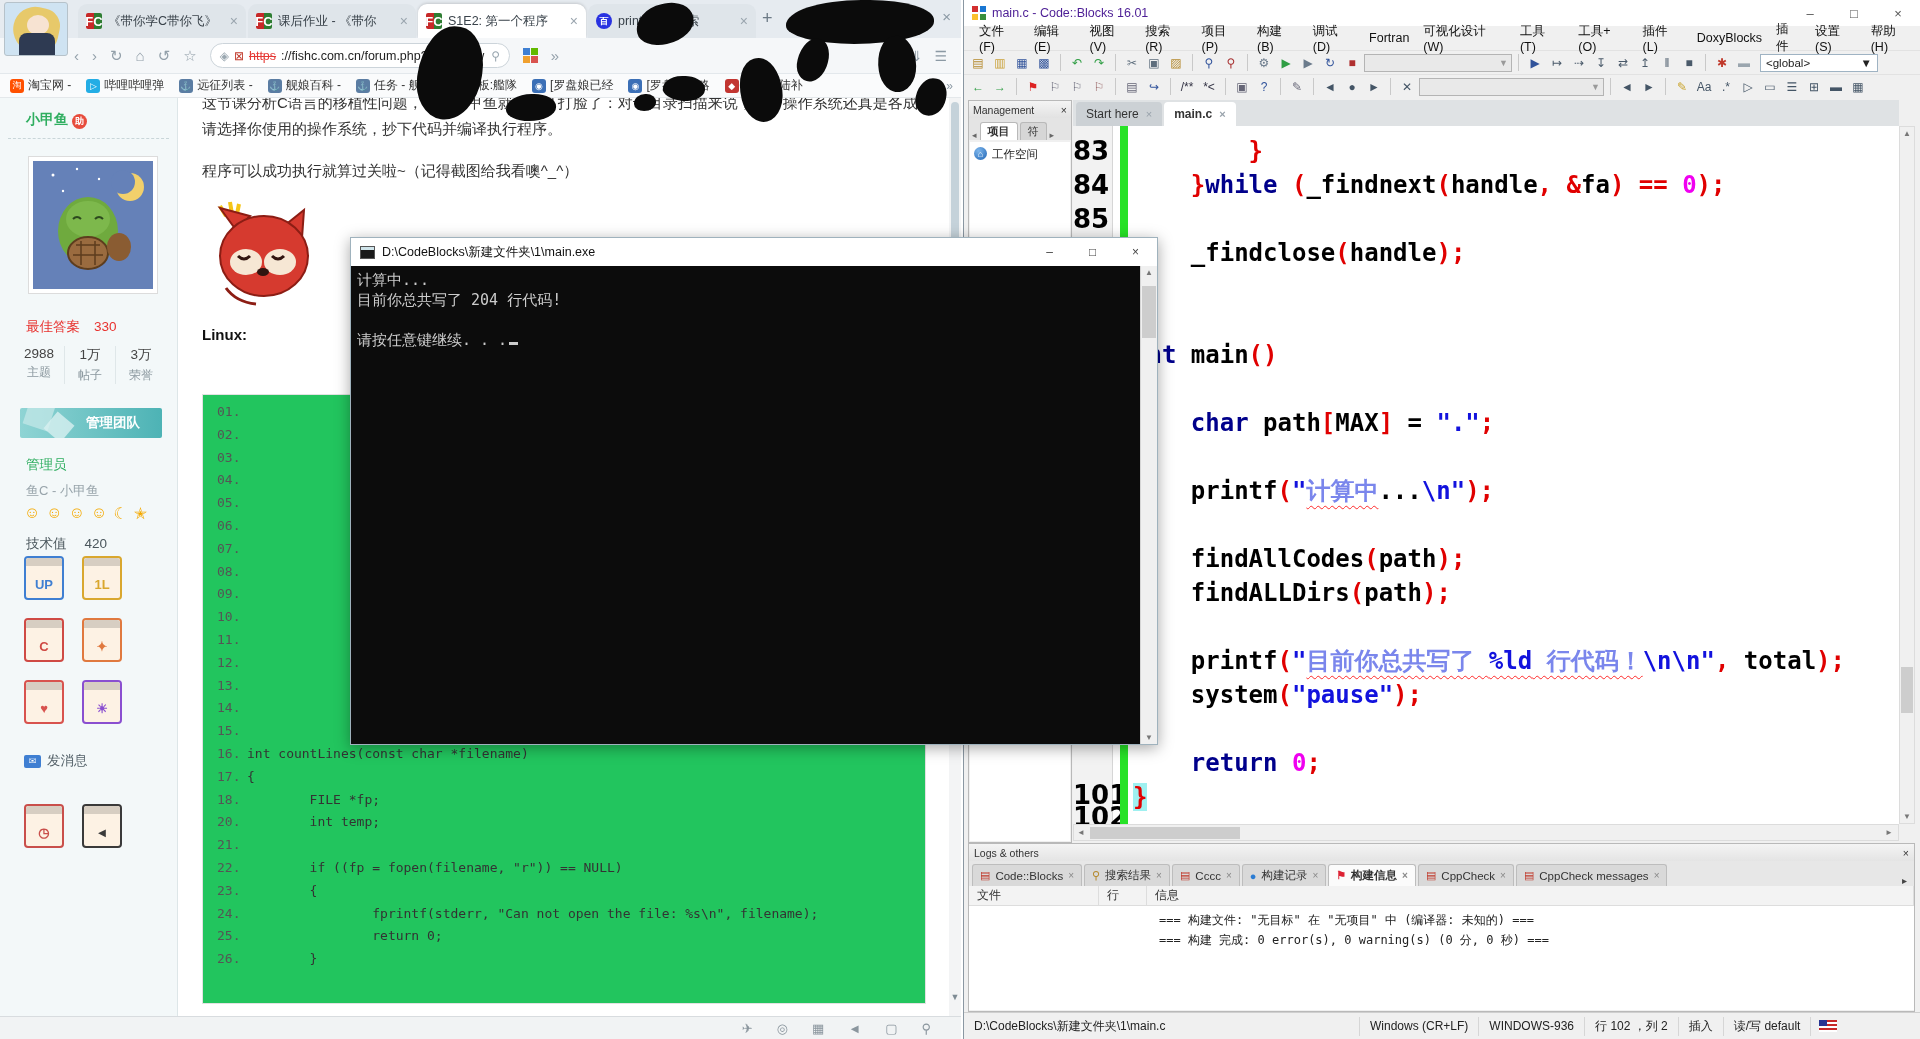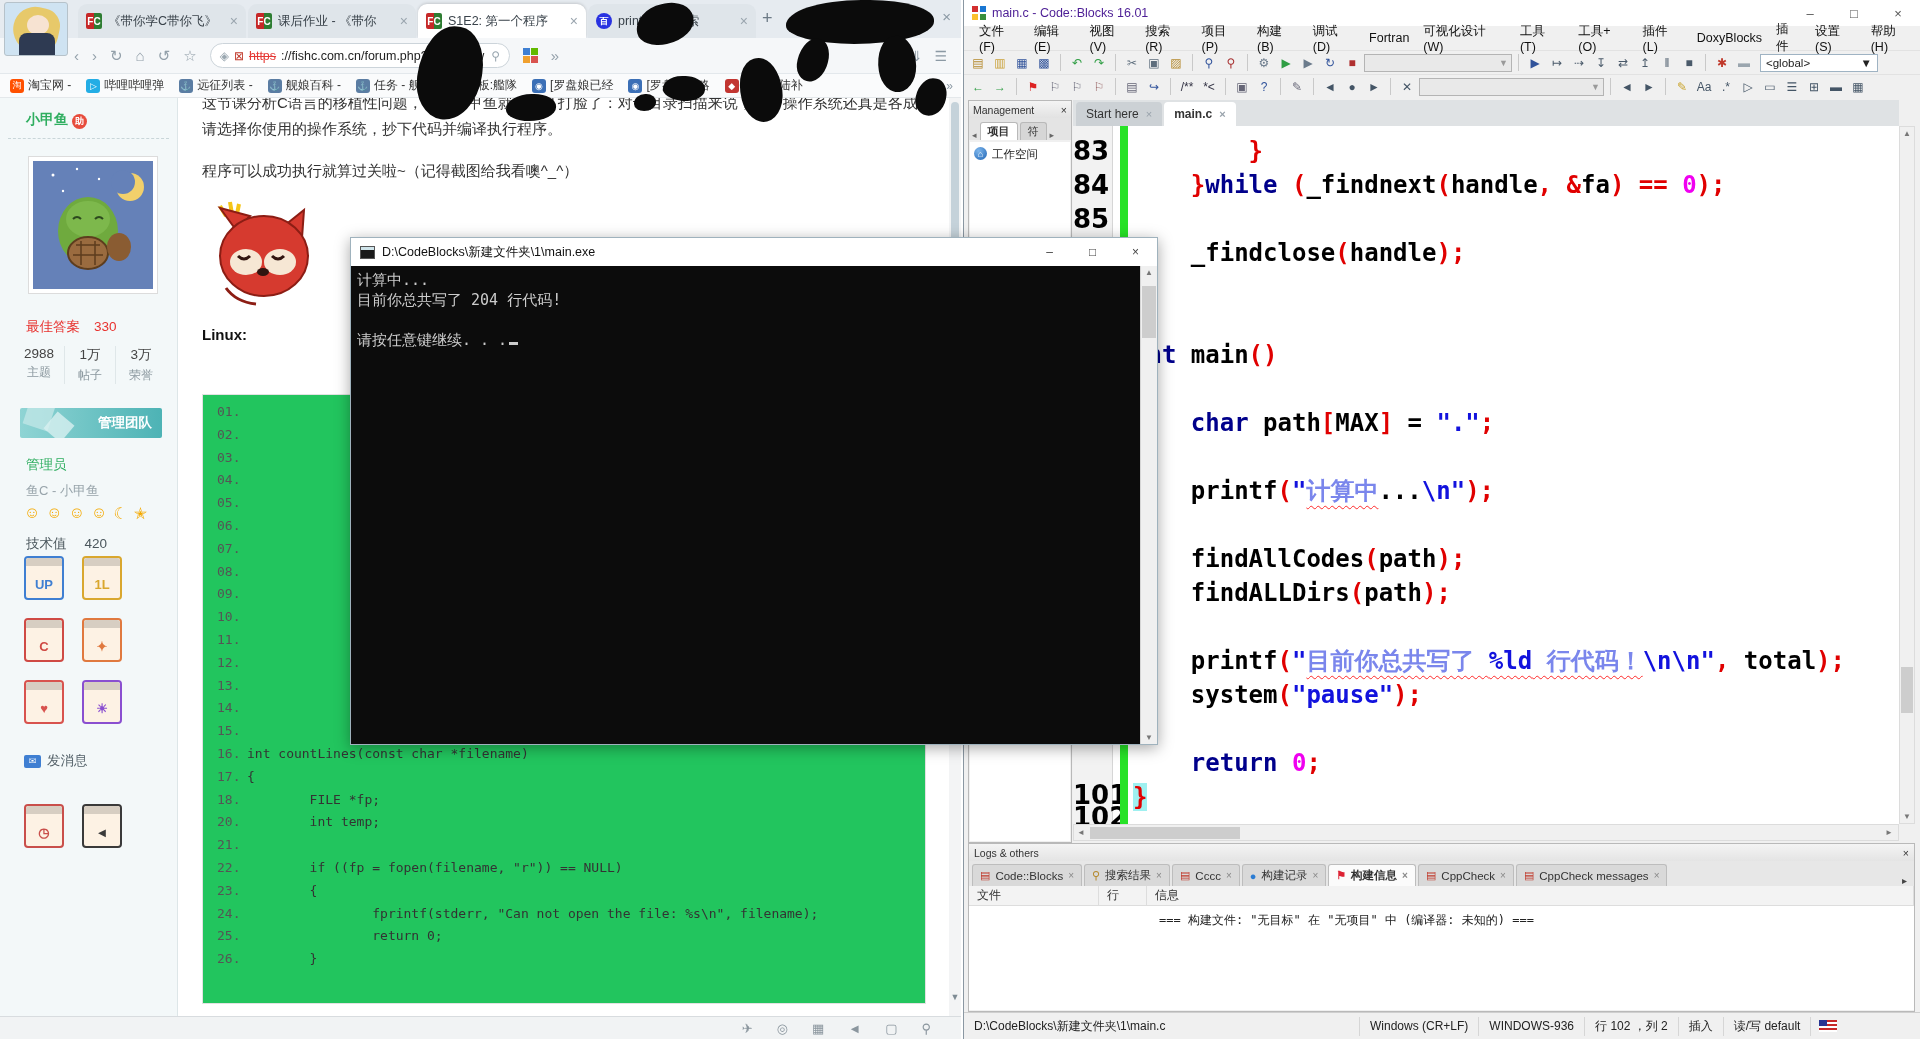--- a/index.html
+++ b/index.html
@@ -10,21 +10,21 @@
   
   .bwin{position:absolute;left:0;top:0;width:961px;height:1039px;background:#fff;z-index:1;border-right:1px solid #98a4ad}
   .tabstrip{position:absolute;left:0;top:0;width:961px;height:38px;background:#e6ebf0}
   .avatar{position:absolute;left:4px;top:2px;width:64px;height:54px;border:1px solid #b6c2ca;border-radius:3px;overflow:hidden;z-index:3;background:#cfe3f2}
   .tabs{position:absolute;left:78px;top:4px;height:34px;display:flex}
   .tab{width:168px;height:34px;display:flex;align-items:center;gap:6px;padding:0 8px;border-radius:9px 9px 0 0;
     color:#39424a;background:#dfe5ea;margin-right:2px;overflow:hidden;white-space:nowrap;font-size:12.5px}
   .tab.active{background:#fff;box-shadow:0 -1px 3px rgba(0,0,0,.15)}
   .tab-label{flex:1;overflow:hidden;text-overflow:clip}
   .tab-close{color:#9aa5ae;font-size:14px}
-  .ticon{flex:0 0 16px;width:16px;height:16px;display:flex;align-items:center;justify-content:center;color:#fff;font-size:10px;font-weight:bold}
+  .ticon{flex:0 0 16px;width:16px;height:16px;display:flex;align-items:center;justify-content:center;color:#fff;font-size:13px;font-weight:bold}
   .ticon.fc{background:linear-gradient(90deg,#c62828 50%,#2e7d32 50%);border-radius:2px}
   .ticon.baidu{background:#2932e1;border-radius:50%;font-size:9px}
   .newtab{position:absolute;left:762px;top:8px;font-size:18px;color:#6c7a86}
   .bwin-close{position:absolute;right:10px;top:8px;font-size:15px;color:#8b99a4}
 
   .navbar{position:absolute;left:0;top:38px;width:961px;height:36px;background:#f5f7f9;display:flex;align-items:center;padding-left:74px;gap:13px;border-bottom:1px solid #e3e8ec}
   .nav-ic{color:#93a0aa;font-size:15px;line-height:1}
   .urlbox{width:300px;height:25px;background:#fff;border:1px solid #ccd4da;border-radius:13px;display:flex;align-items:center;gap:5px;padding:0 9px;font-size:12.5px;overflow:hidden;white-space:nowrap}
   .shield{color:#9aa7b0;font-size:12px}
   .lockx{color:#c0392b;font-size:12px}
@@ -47,21 +47,21 @@
   .sdash{position:absolute;left:8px;right:8px;top:40px;border-top:1px dashed #c9d6d9}
   .uavatar{position:absolute;left:28px;top:58px;width:130px;height:138px;background:#fff;border:1px solid #dcdcdc;padding:4px}
   .best{position:absolute;left:26px;top:220px;font-size:13.5px;color:#e8322f}
   .best b{margin-left:14px;font-weight:normal}
   .stats{position:absolute;left:14px;top:248px;width:152px;display:flex;text-align:center}
   .stat{flex:1}
   .stat+.stat{border-left:1px solid #dfe7e9}
   .stat-v{font-size:13.5px;color:#444}
   .stat-l{font-size:12px;color:#8a979e;margin-top:3px}
   .banner{position:absolute;left:20px;top:310px;width:142px;height:30px;border-radius:2px;overflow:hidden;
-    background:linear-gradient(90deg,#8fd4d4,#4db3b5);display:flex;align-items:center;justify-content:flex-end;padding-right:10px;
+    background:linear-gradient(90deg,#8fd4d4,#4db3b5);display:flex;align-items:center;justify-content:flex-end;padding-right:22px;
     color:#fff;font-weight:bold;font-size:13.5px}
   .banner:before{content:"";position:absolute;left:6px;top:-6px;width:26px;height:26px;background:#bfe6e6;transform:rotate(18deg);opacity:.8}
   .banner:after{content:"";position:absolute;left:28px;top:8px;width:22px;height:22px;background:#d8f0f0;transform:rotate(40deg);opacity:.8}
   .role{position:absolute;left:26px;top:358px;color:#2fae60;font-size:13.5px}
   .alias{position:absolute;left:26px;top:384px;color:#98a4ab;font-size:13px}
   .emoji-row{position:absolute;left:24px;top:406px;display:flex;gap:6px;font-size:16px}
   .emo{color:#f4a900}
   .tech{position:absolute;left:26px;top:437px;font-size:13.5px;color:#4a565c}
   .tech b{margin-left:18px;font-weight:normal}
   .badge-grid{position:absolute;left:24px;top:458px;width:140px;display:flex;flex-wrap:wrap;gap:18px}
@@ -663,20 +663,21 @@
           </div>
           <span class="ltab-over">▸</span>
         </div>
       <div class="logs-head">
         <span class="lh lh1">文件</span>
         <span class="lh lh2">行</span>
         <span class="lh lh3">信息</span>
       </div>
       <div class="logs-body" id="logs-body">
           <div class="lrow">=== 构建文件: "无目标" 在 "无项目" 中 (编译器: 未知的) ===</div>
+          <div class="lrow">=== 构建 完成: 0 error(s), 0 warning(s) (0 分, 0 秒) ===</div>
         </div>
     </div>
 
     <div class="cbstatus" id="cbstatus">
         <span class="seg seg1">D:\CodeBlocks\新建文件夹\1\main.c</span>
         <span class="seg">Windows (CR+LF)</span>
         <span class="seg">WINDOWS-936</span>
         <span class="seg">行 102 ，列 2</span>
         <span class="seg">插入</span>
         <span class="seg">读/写 default</span>

